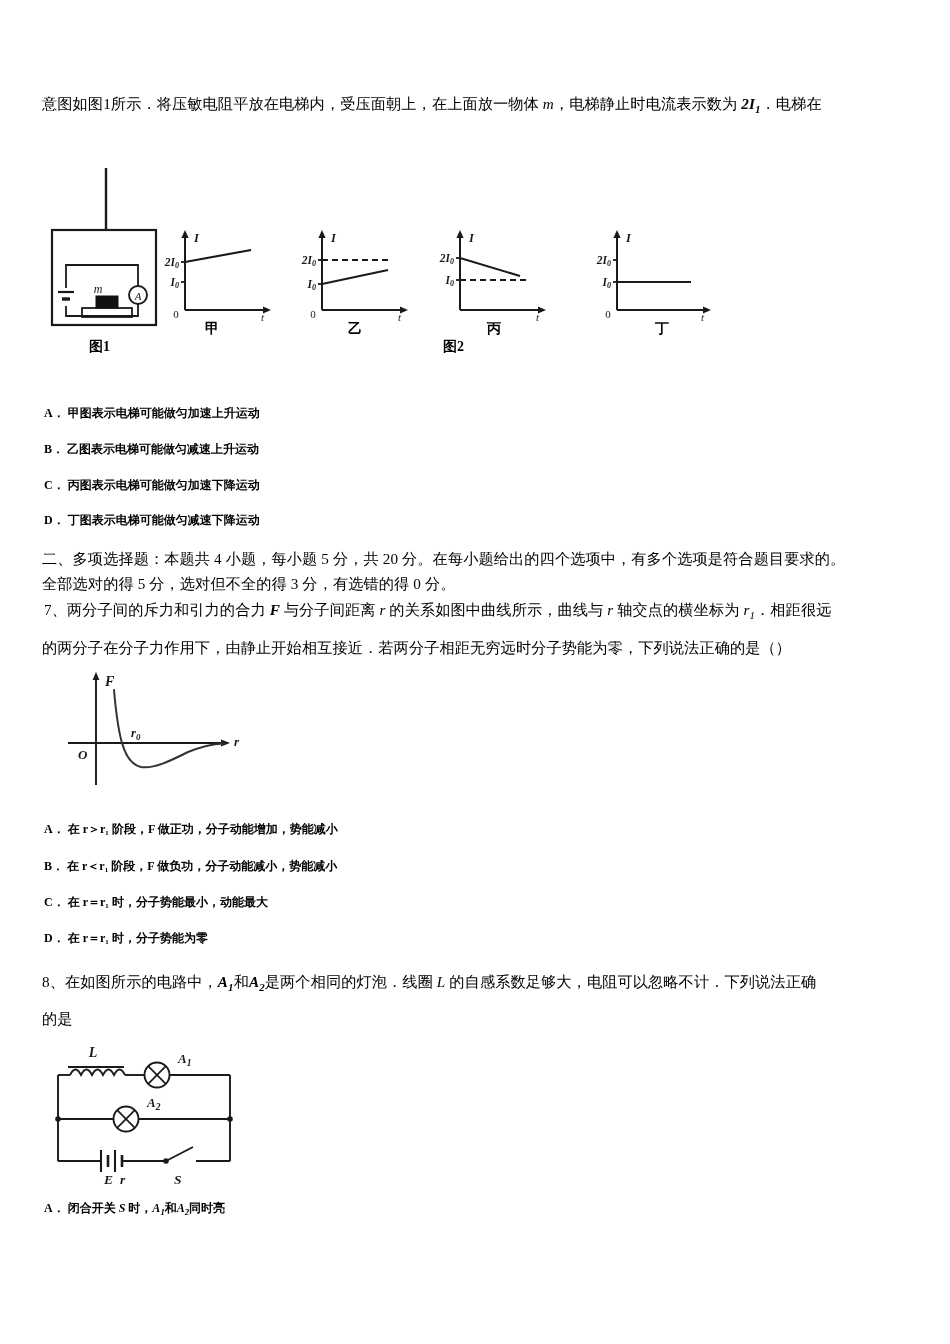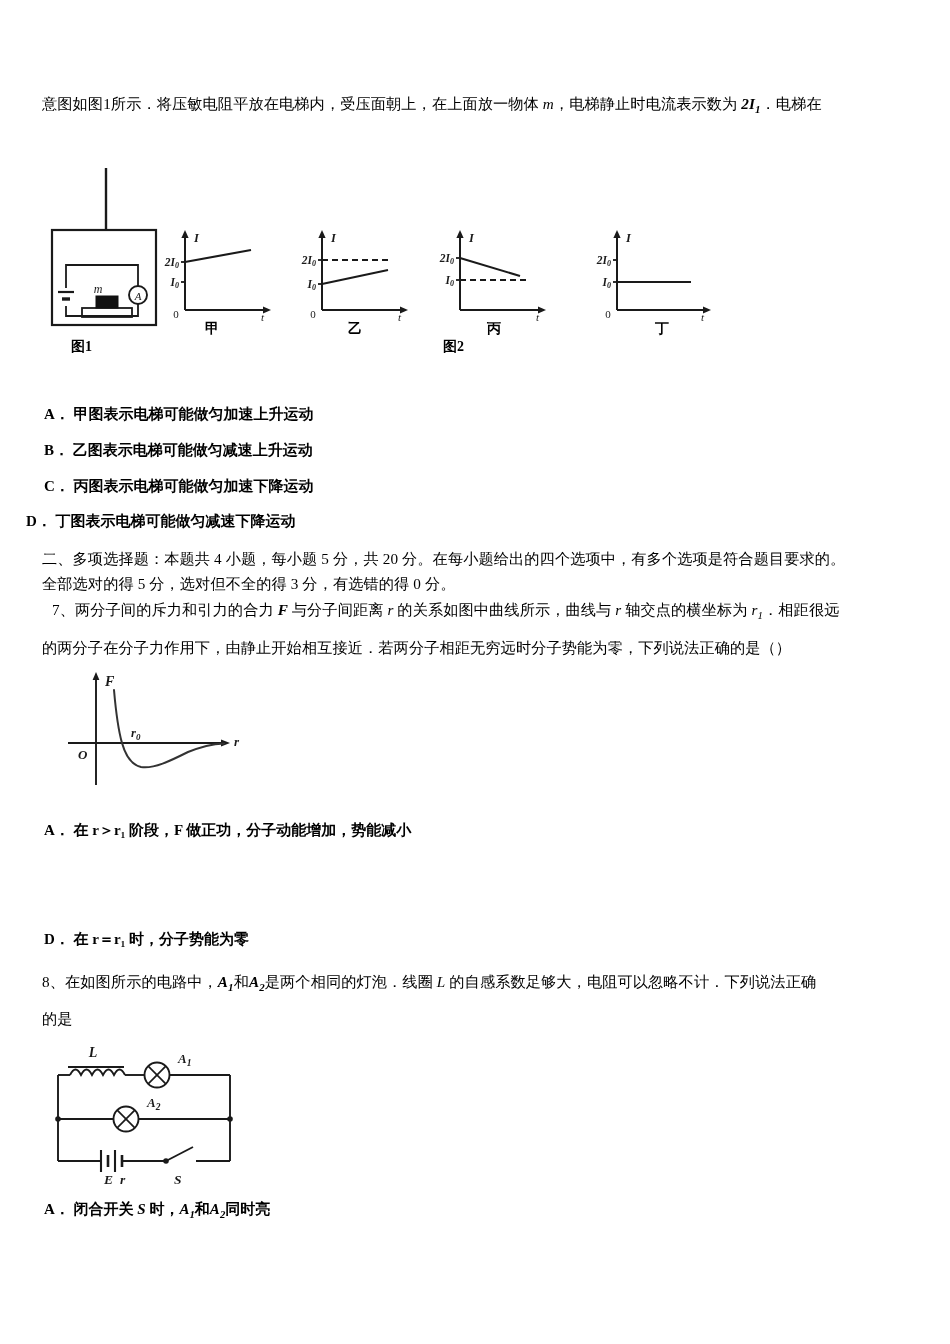--- a/index.html
+++ b/index.html
@@ -23,21 +23,21 @@
   .tline {
     position: absolute;
     font-size: 15.2px;
     line-height: 1.5;
     letter-spacing: 0.1px;
     white-space: nowrap;
     font-family: "Liberation Serif", "DejaVu Serif", serif;
   }
   .opt {
     position: absolute;
-    font-size: 15px;
+    font-size: 12px;
     white-space: nowrap;
     font-weight: bold;
     font-family: "Liberation Serif", "DejaVu Serif", serif;
   }
   .opt .cn { font-weight: bold; }
   i.v { font-style: italic; font-family: "Liberation Serif", serif; }
   b.v { font-weight: bold; font-style: italic; }
   sub { font-size: 0.72em; }
   .fig { position: absolute; }
   svg { display: block; overflow: visible; }
@@ -73,21 +73,21 @@
 
       <circle cx="90" cy="127" r="9" fill="none" stroke="#1a1a1a" stroke-width="1.9"></circle>
       <text x="90" y="131.5" font-family="Liberation Serif, serif" font-size="11" font-style="italic" text-anchor="middle" fill="#1a1a1a">A</text>
 
       <rect x="34" y="140" width="50" height="9" fill="none" stroke="#1a1a1a" stroke-width="1.8"></rect>
 
       <rect x="48" y="128" width="22" height="12" fill="#111111" stroke="#111111" stroke-width="1"></rect>
       <text x="50" y="125" font-family="Liberation Serif, serif" font-size="12" font-style="italic" text-anchor="middle" fill="#1a1a1a">m</text>
     </svg>
   </div>
-  <div class="figlabel" style="left:71px; top:338px;">图1</div>
+  <div class="figlabel" style="left:89px; top:338px;">图1</div>
 
   <div class="fig" style="left:163px; top:228px;">
     <svg width="115" height="95" viewBox="0 0 115 95">
       <line x1="22" y1="82" x2="22" y2="6" stroke="#1a1a1a" stroke-width="2"></line>
       <polygon points="22,2 18.4,10 25.6,10" fill="#1a1a1a"></polygon>
       <line x1="22" y1="82" x2="104" y2="82" stroke="#1a1a1a" stroke-width="2"></line>
       <polygon points="108,82 100,78.4 100,85.6" fill="#1a1a1a"></polygon>
       <text x="31" y="14" font-size="12.5" font-style="italic" font-weight="bold" font-family="Liberation Serif, serif" fill="#1a1a1a">I</text>
       <text x="98" y="93" font-size="11" font-style="italic" font-family="Liberation Serif, serif" fill="#1a1a1a">t</text>
       <text x="13" y="90" font-size="11" font-family="Liberation Serif, serif" fill="#1a1a1a" text-anchor="middle">0</text>
@@ -166,32 +166,32 @@
 
   <div class="opt" style="left:44px; top:405px;">
     <span>A．</span>&nbsp;<span class="cn">甲图表示电梯可能做匀加速上升运动</span>
   </div>
   <div class="opt" style="left:44px; top:477px;">
     <span>C．</span>&nbsp;<span class="cn">丙图表示电梯可能做匀加速下降运动</span>
   </div>
   <div class="opt" style="left:44px; top:441px;">
     <span>B．</span>&nbsp;<span class="cn">乙图表示电梯可能做匀减速上升运动</span>
   </div>
-  <div class="opt" style="left:26px; top:512px;">
+  <div class="opt" style="left:44px; top:512px;">
     <span>D．</span>&nbsp;<span class="cn">丁图表示电梯可能做匀减速下降运动</span>
   </div>
 
   <div class="tline" style="left:42px; top:548px;">
     <span>二、多项选择题：本题共</span> <span>4</span> <span>小题，每小题</span> <span>5</span> <span>分，共</span> <span>20</span> <span>分。在每小题给出的四个选项中，有多个选项是符合题目要求的。</span>
   </div>
   <div class="tline" style="left:42px; top:573px;">
     <span>全部选对的得</span> <span>5</span> <span>分，选对但不全的得</span> <span>3</span> <span>分，有选错的得</span> <span>0</span> <span>分。</span>
   </div>
 
-  <div class="tline" style="left:52px; top:599px;">
+  <div class="tline" style="left:44px; top:599px;">
     <span>7、</span><span>两分子间的斥力和引力的合力</span> <b class="v">F</b> <span>与分子间距离</span> <i class="v">r</i> <span>的关系如图中曲线所示，曲线与</span> <i class="v">r</i> <span>轴交点的横坐标为</span> <i class="v"><span>r</span><sub>1</sub></i><span>．相距很远</span>
   </div>
   <div class="tline" style="left:42px; top:637px;">
     <span>的两分子在分子力作用下，由静止开始相互接近．若两分子相距无穷远时分子势能为零，下列说法正确的是（）</span>
   </div>
 
   <div class="fig" style="left:48px; top:667px;">
     <svg width="200" height="125" viewBox="0 0 200 125">
 
       <line x1="48" y1="118" x2="48" y2="10" stroke="#1a1a1a" stroke-width="1.9"></line>
@@ -204,20 +204,26 @@
       <text x="186" y="79" font-size="13" font-style="italic" font-weight="bold" font-family="Liberation Serif, serif" fill="#1a1a1a">r</text>
       <text x="30" y="92" font-size="13" font-style="italic" font-weight="bold" font-family="Liberation Serif, serif" fill="#1a1a1a">O</text>
       <text x="83" y="70" font-size="12.5" font-style="italic" font-weight="bold" font-family="Liberation Serif, serif" fill="#1a1a1a"><tspan>r</tspan><tspan font-size="9" dy="2.5">0</tspan></text>
 
       <path d="M 66,23 C 68,46 70,62 74,76 C 78,90 84,98 93,100 C 106,102 122,94 140,85 C 152,80 164,77 176,76.4" fill="none" stroke="#333333" stroke-width="2" stroke-linecap="round"></path>
     </svg>
   </div>
 
   <div class="opt" style="left:44px; top:821px;text-align:right;">
     <span>A．</span>&nbsp;<span>在 r＞r₁ 阶段，F 做正功，分子动能增加，势能减小</span>
+  </div>
+  <div class="opt" style="left:44px; top:858px;">
+    <span>B．</span>&nbsp;<span>在 r＜r₁ 阶段，F 做负功，分子动能减小，势能减小</span>
+  </div>
+  <div class="opt" style="left:44px; top:894px;">
+    <span>C．</span>&nbsp;<span>在 r＝r₁ 时，分子势能最小，动能最大</span>
   </div>
   <div class="opt" style="left:44px; top:930px;">
     <span>D．</span>&nbsp;<span>在 r＝r₁ 时，分子势能为零</span>
   </div>
 
   <div class="tline" style="left:42px; top:971px;">
     <span>8、</span><span>在如图所示的电路中，</span><b class="v"><span>A</span><sub>1</sub></b><span>和</span><b class="v"><span>A</span><sub>2</sub></b><span>是两个相同的灯泡．线圈</span> <i class="v">L</i> <span>的自感系数足够大，电阻可以忽略不计．下列说法正确</span>
   </div>
   <div class="tline" style="left:42px; top:1008px;text-align:center;">
     <span>的是</span>

